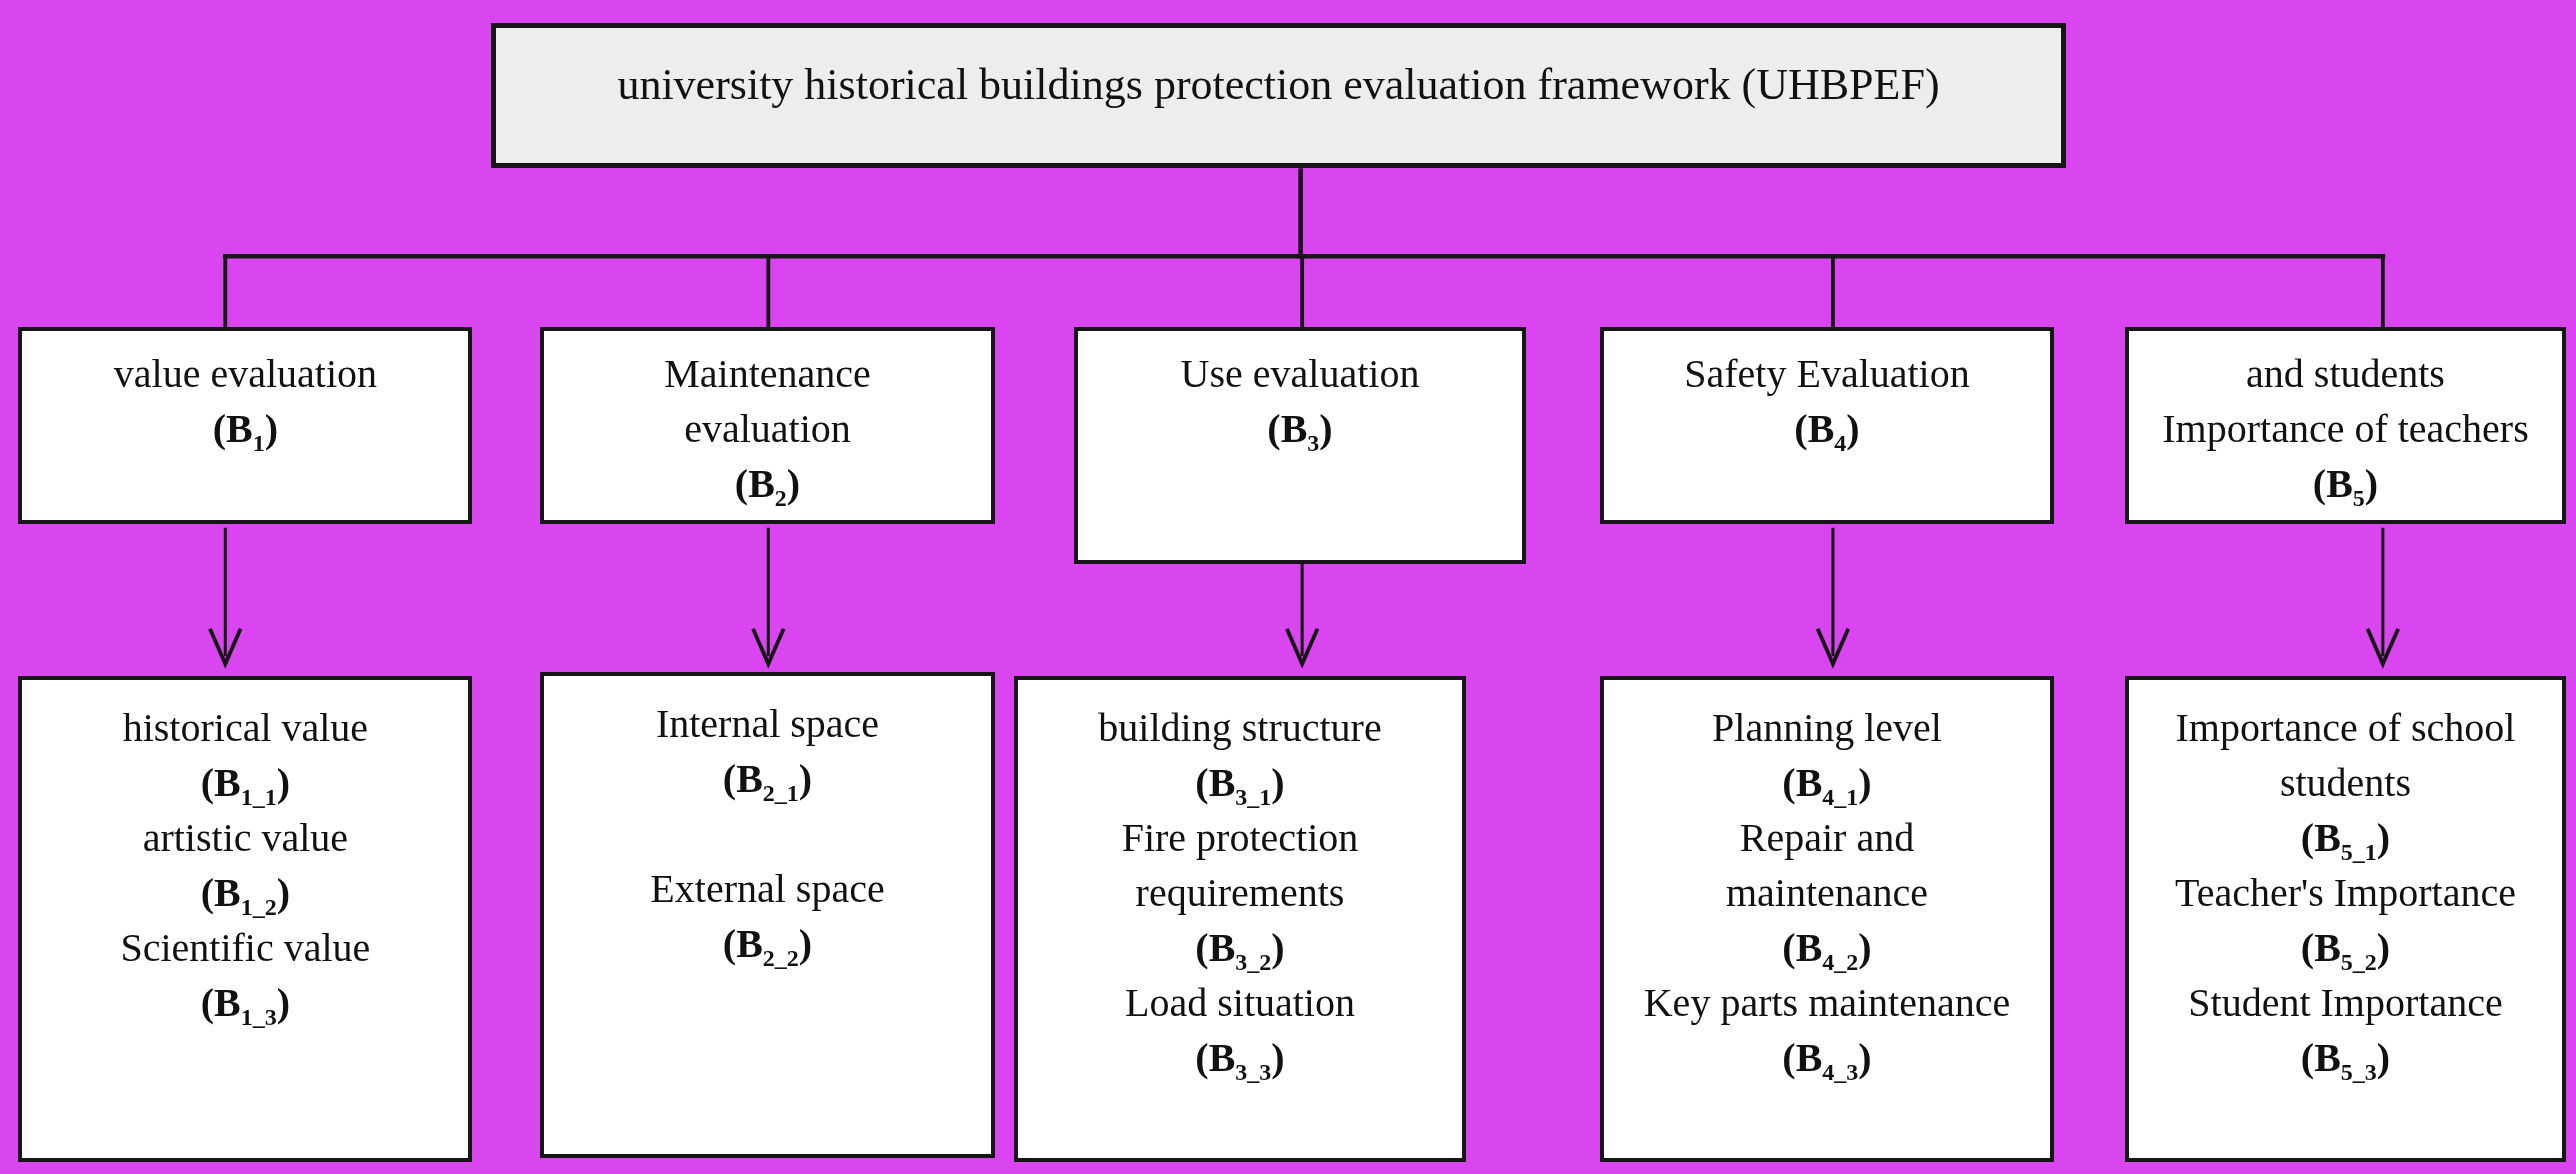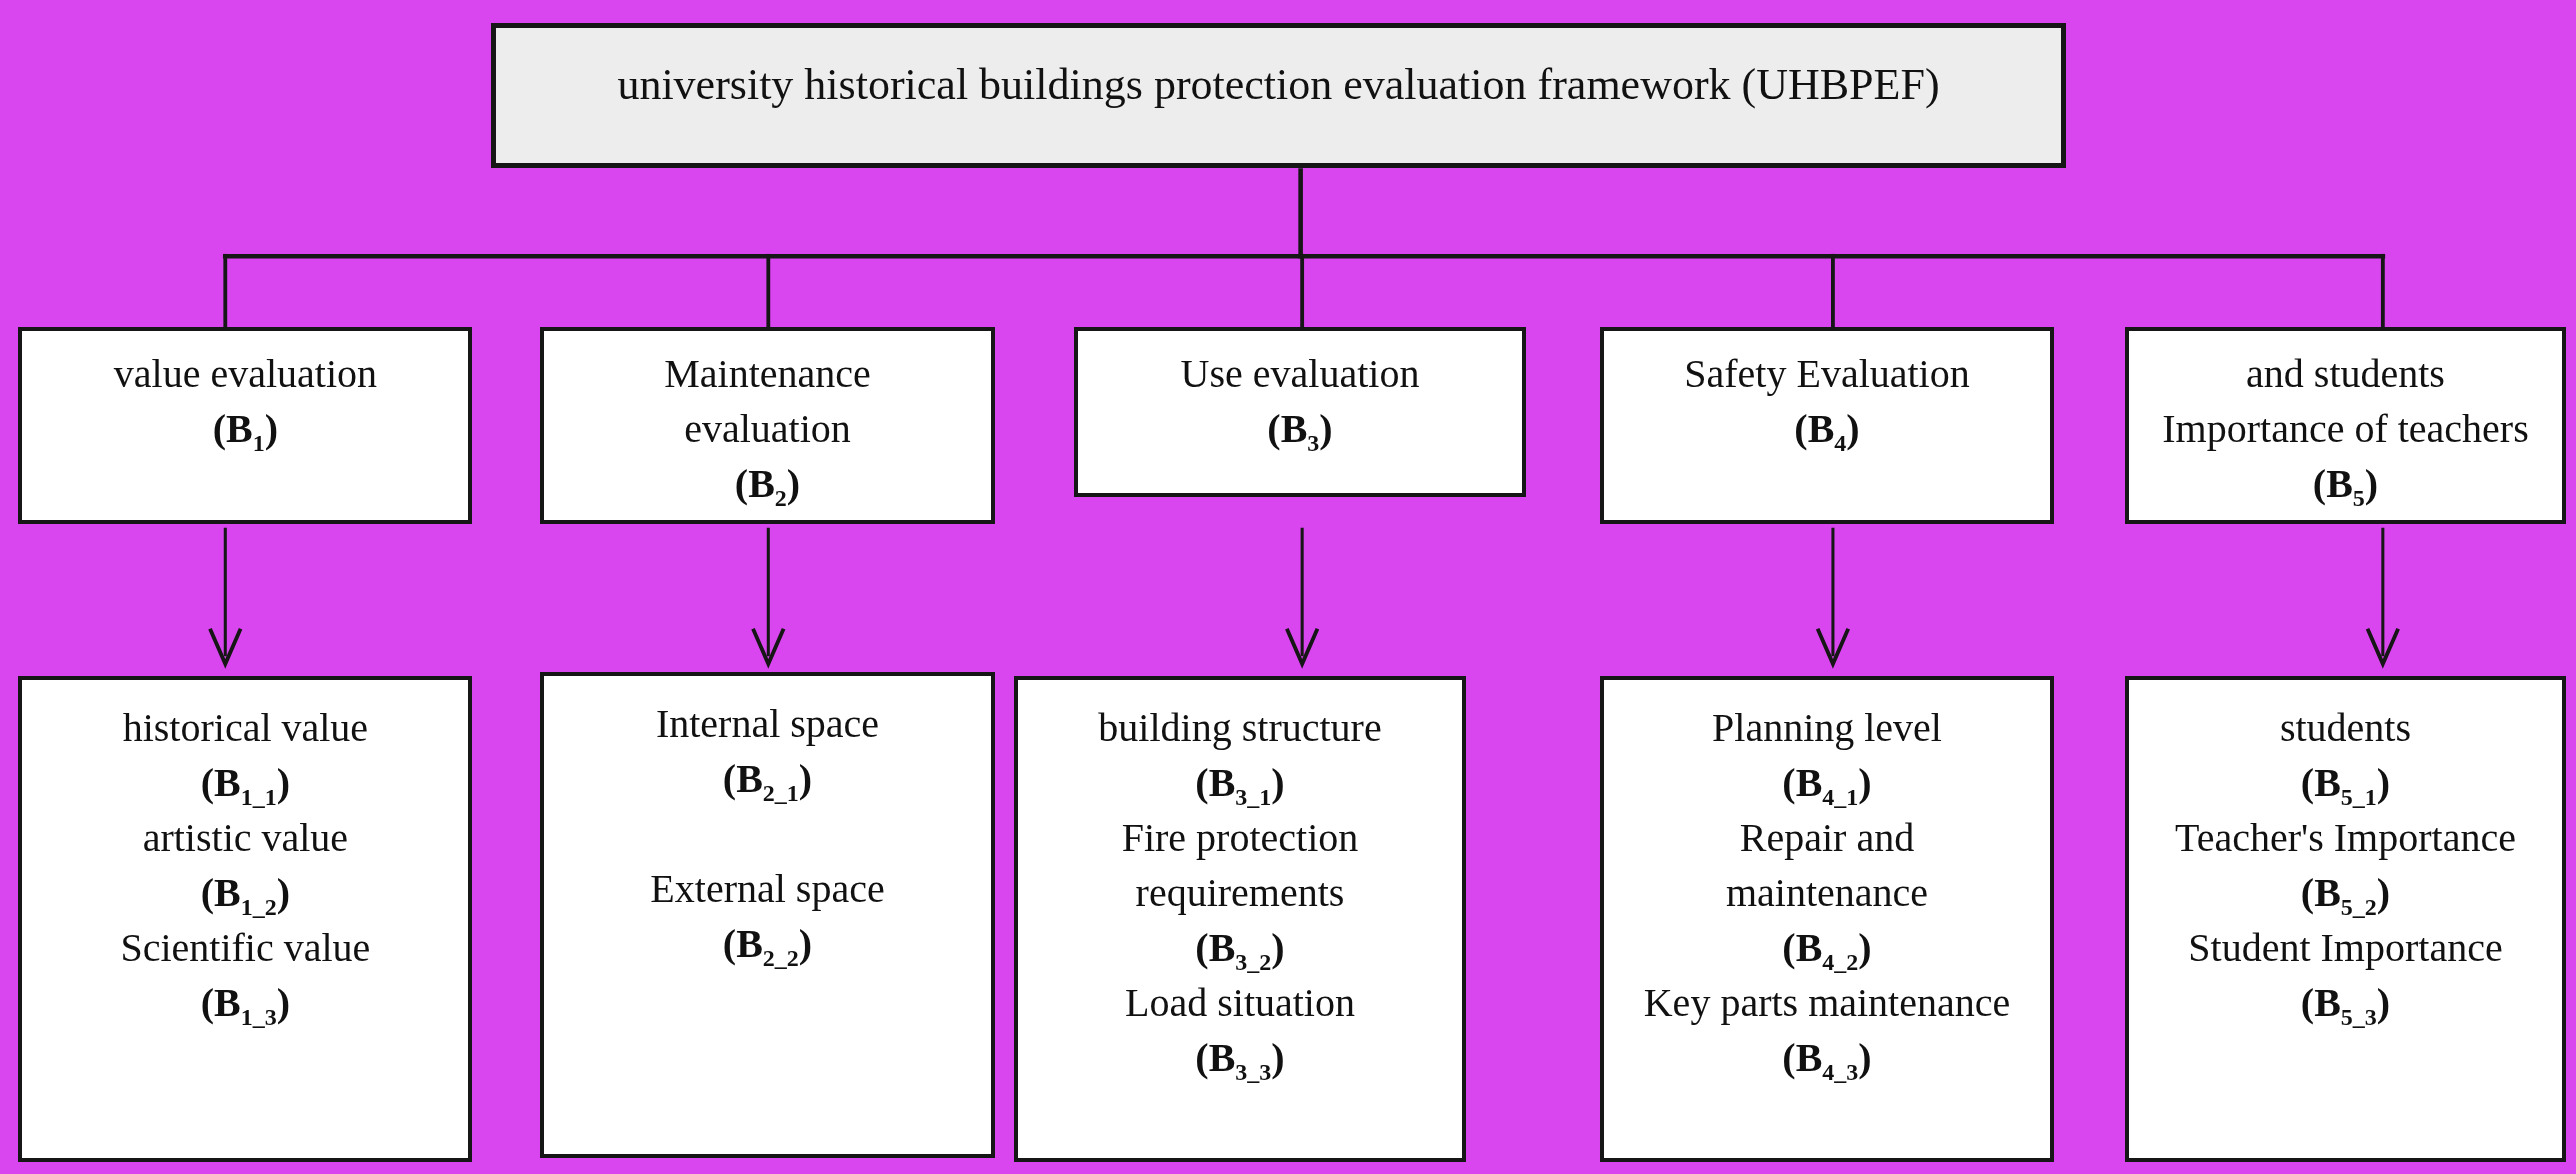--- a/index.html
+++ b/index.html
@@ -72,21 +72,21 @@
       <div class="tline name">evaluation</div>
       <div class="tline code">(B<sub>2</sub>)</div>
     </div>
     <div class="box l3" style="left: 540px; top: 672px; width: 455px; height: 486px;">
       <div class="tline name">Internal space</div>
       <div class="tline code">(B<sub>2_1</sub>)</div>
       <div class="spacer"></div>
       <div class="tline name">External space</div>
       <div class="tline code">(B<sub>2_2</sub>)</div>
     </div>
-    <div class="box l2" style="left: 1074px; top: 327px; width: 452px; height: 170px;">
+    <div class="box l2" style="left: 1074px; top: 327px; width: 452px; height: 237px;">
       <div class="tline name">Use evaluation</div>
       <div class="tline code">(B<sub>3</sub>)</div>
     </div>
     <div class="box l3" style="left: 1014px; top: 676px; width: 452px; height: 486px;">
       <div class="tline name">building structure</div>
       <div class="tline code">(B<sub>3_1</sub>)</div>
       <div class="tline name">Fire protection</div>
       <div class="tline name">requirements</div>
       <div class="tline code">(B<sub>3_2</sub>)</div>
       <div class="tline name">Load situation</div>
@@ -104,20 +104,21 @@
       <div class="tline code">(B<sub>4_2</sub>)</div>
       <div class="tline name">Key parts maintenance</div>
       <div class="tline code">(B<sub>4_3</sub>)</div>
     </div>
     <div class="box l2" style="left: 2125px; top: 327px; width: 441px; height: 197px;">
       <div class="tline name">and students</div>
       <div class="tline name">Importance of teachers</div>
       <div class="tline code">(B<sub>5</sub>)</div>
     </div>
     <div class="box l3" style="left: 2125px; top: 676px; width: 441px; height: 486px;">
+      <div class="tline name">Importance of school</div>
       <div class="tline name">students</div>
       <div class="tline code">(B<sub>5_1</sub>)</div>
       <div class="tline name">Teacher's Importance</div>
       <div class="tline code">(B<sub>5_2</sub>)</div>
       <div class="tline name">Student Importance</div>
       <div class="tline code">(B<sub>5_3</sub>)</div>
     </div>
   </div>
 
 

